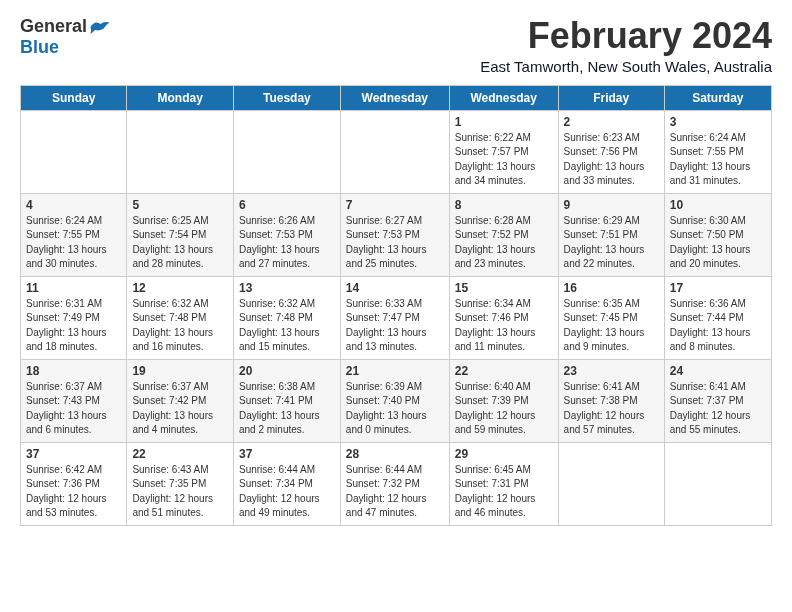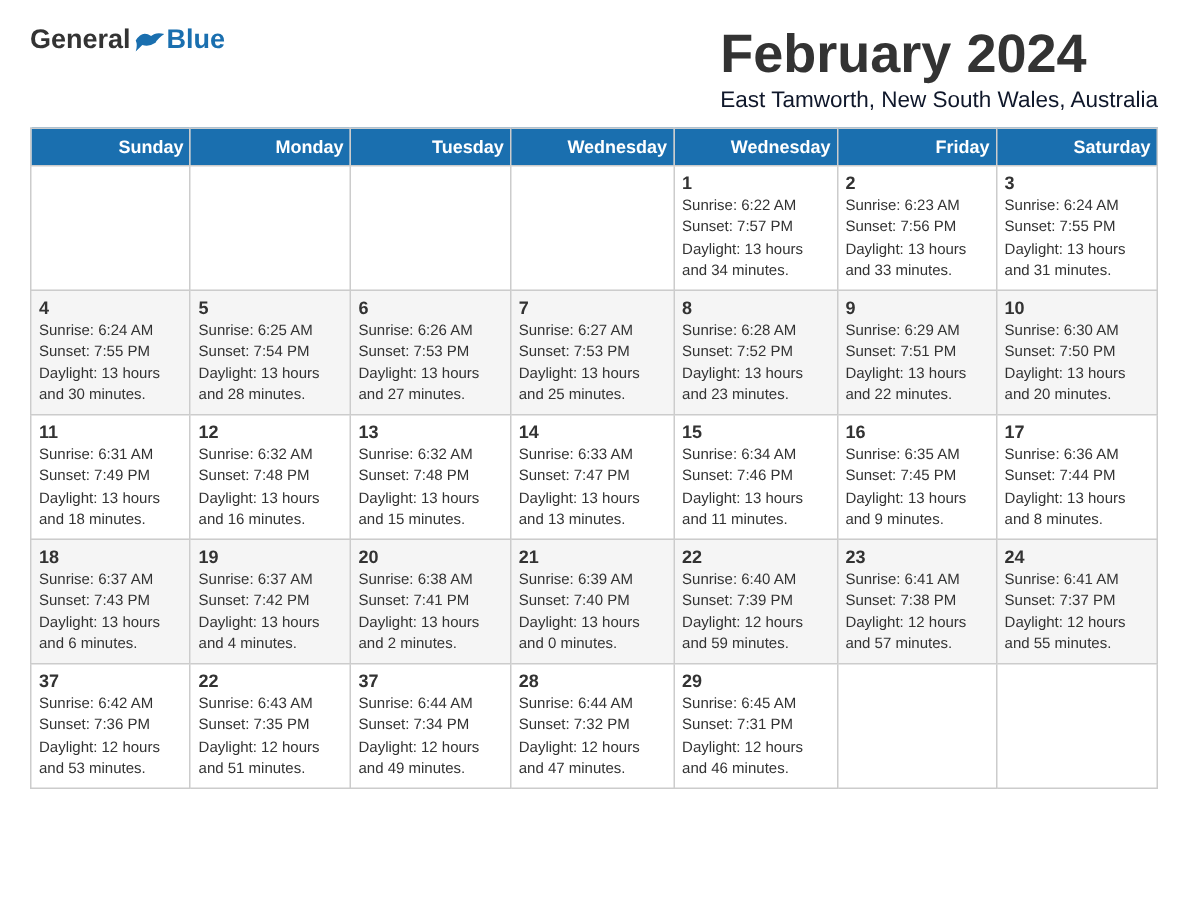--- a/index.html
+++ b/index.html
@@ -14,21 +14,21 @@
       width: 792px;
       padding: 16px 20px 10px 20px;
     }
     .header-logo {
       display: flex;
       align-items: flex-start;
       justify-content: space-between;
     }
     .logo {
       display: flex;
-      flex-direction: row;
+      flex-direction: column;
       align-items: flex-start;
     }
     .logo-text {
       display: flex;
       align-items: center;
     }
     .logo-general {
       font-size: 18px;
       font-weight: bold;
       color: #333;
@@ -37,21 +37,21 @@
       font-size: 18px;
       font-weight: bold;
       color: #1a6faf;
     }
     .logo-bird {
       width: 22px;
       height: 18px;
       margin-left: 2px;
     }
     .title-area {
-      text-align: left;
+      text-align: right;
     }
     .main-title {
       font-size: 36px;
       font-weight: bold;
       color: #333;
       line-height: 1.1;
     }
     .subtitle {
       font-size: 15px;
       color: #0f172a;
@@ -59,21 +59,21 @@
     }
     .calendar {
       width: 100%;
       border-collapse: collapse;
       margin-top: 10px;
       font-size: 10.5px;
     }
     .calendar thead tr th {
       background-color: #1a6faf;
       color: #fff;
-      text-align: right;
+      text-align: center;
       padding: 5px 4px;
       font-size: 12px;
       font-weight: bold;
       border: 1px solid #ccc;
     }
     .calendar tbody tr td {
       vertical-align: top;
       border: 1px solid #ccc;
       padding: 4px 5px;
       width: 113px;

